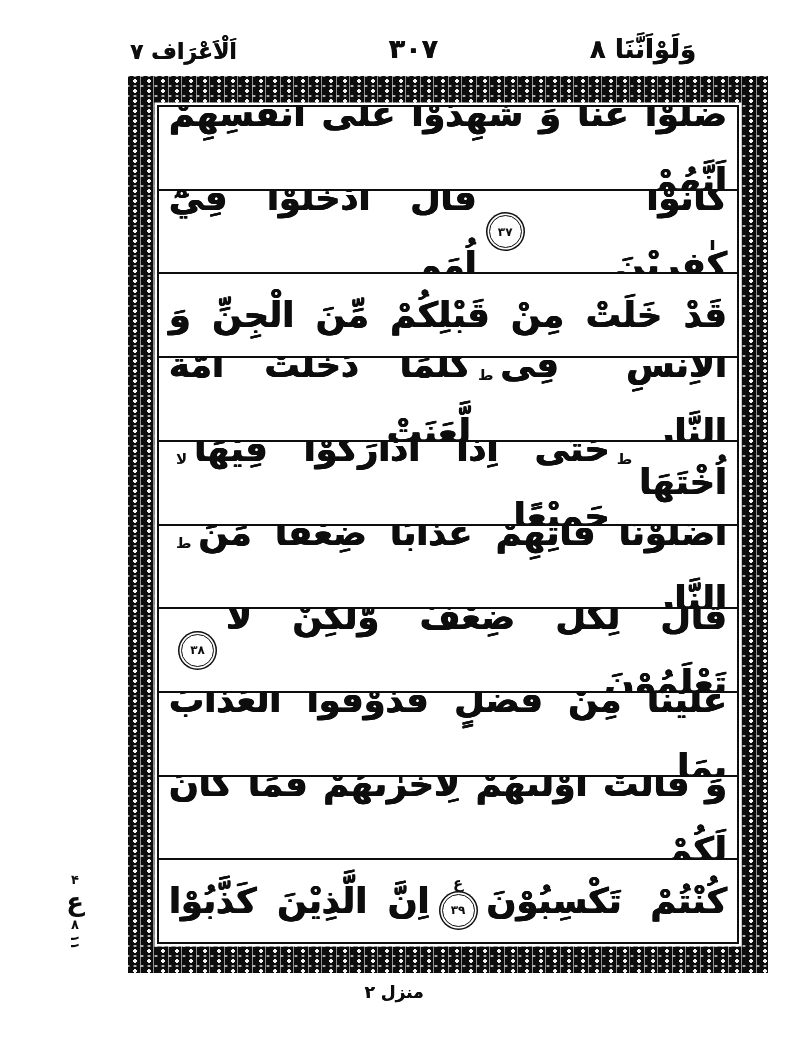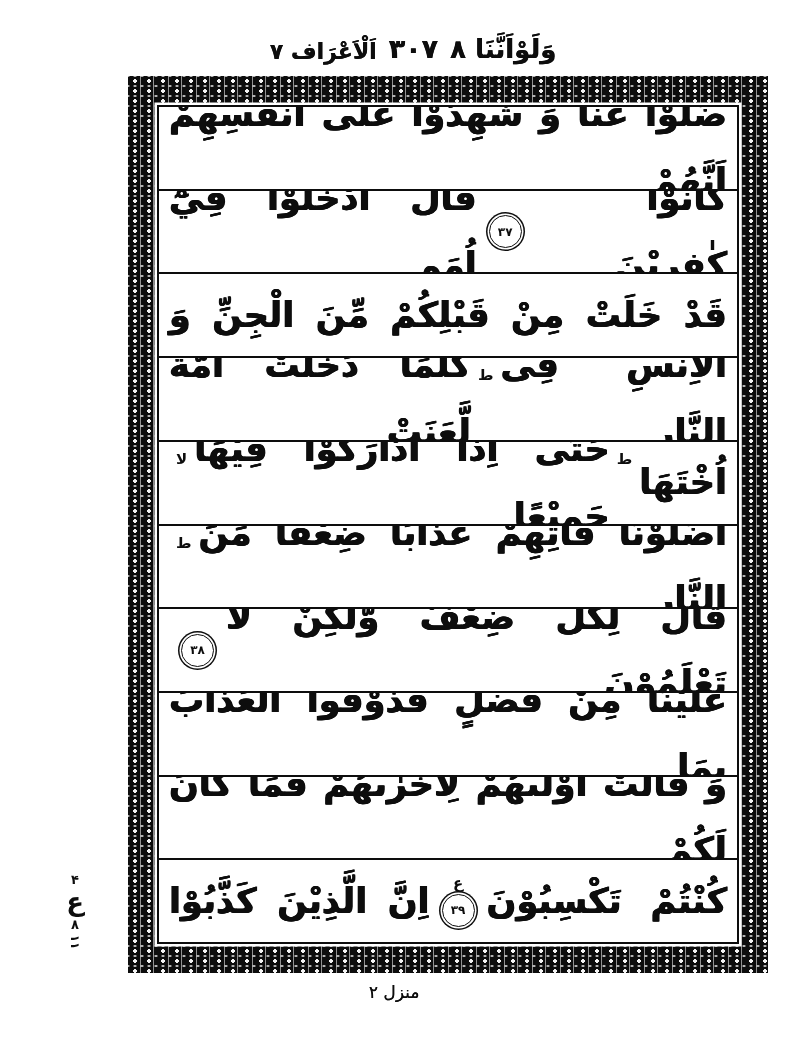--- a/index.html
+++ b/index.html
@@ -3,21 +3,21 @@
 <meta charset="utf-8">
 <style>
   html,body{margin:0;padding:0;background:#ffffff;}
   body{width:788px;height:1043px;position:relative;overflow:hidden;
        font-family:"DejaVu Sans",sans-serif;color:#0d0d0d;}
 
   .page{position:absolute;inset:0;background:#ffffff;}
 
   
   .header{position:absolute;top:20px;left:100px;width:640px;height:44px;
-          display:flex;direction:ltr;justify-content:center;
+          display:flex;direction:ltr;justify-content:space-between;
           align-items:flex-end;padding:0 4px;box-sizing:border-box;}
   .hdr-item{font-weight:bold;white-space:nowrap;direction:rtl;
             text-shadow:0.3px 0 currentColor;margin-left:12px;}
   .hdr-surah{font-size:22px;margin-left:26px;}
   .hdr-page{font-size:27px;letter-spacing:1px;}
   .hdr-juz{font-size:26px;margin-right:40px;}
 
   
   .frame{position:absolute;left:100px;top:76px;width:640px;height:897px;
          box-sizing:border-box;padding:29px;
@@ -52,21 +52,21 @@
   
   .margin-marker{position:absolute;left:56px;top:872px;width:38px;
                  display:flex;flex-direction:column;align-items:center;
                  font-weight:bold;line-height:1;}
   .mm-small{font-size:13px;margin:1px 0;}
   .mm-ain{font-size:26px;margin:2px 0;}
   .mm-count{font-size:12px;transform:rotate(90deg);margin-top:4px;letter-spacing:1px;}
 
   
   .footer{position:absolute;top:982px;left:0;width:788px;text-align:center;}
-  .manzil{font-size:17px;font-weight:normal;text-shadow:0.3px 0 currentColor;}
+  .manzil{font-size:17px;font-weight:bold;text-shadow:0.3px 0 currentColor;}
 </style>
 </head>
 <body>
 
 <div class="page">
 
   <div class="header">
     <span class="hdr-item hdr-surah">اَلْاَعْرَاف ۷</span>
     <span class="hdr-item hdr-page">۳۰۷</span>
     <span class="hdr-item hdr-juz">وَلَوْاَنَّنَا ۸</span>

